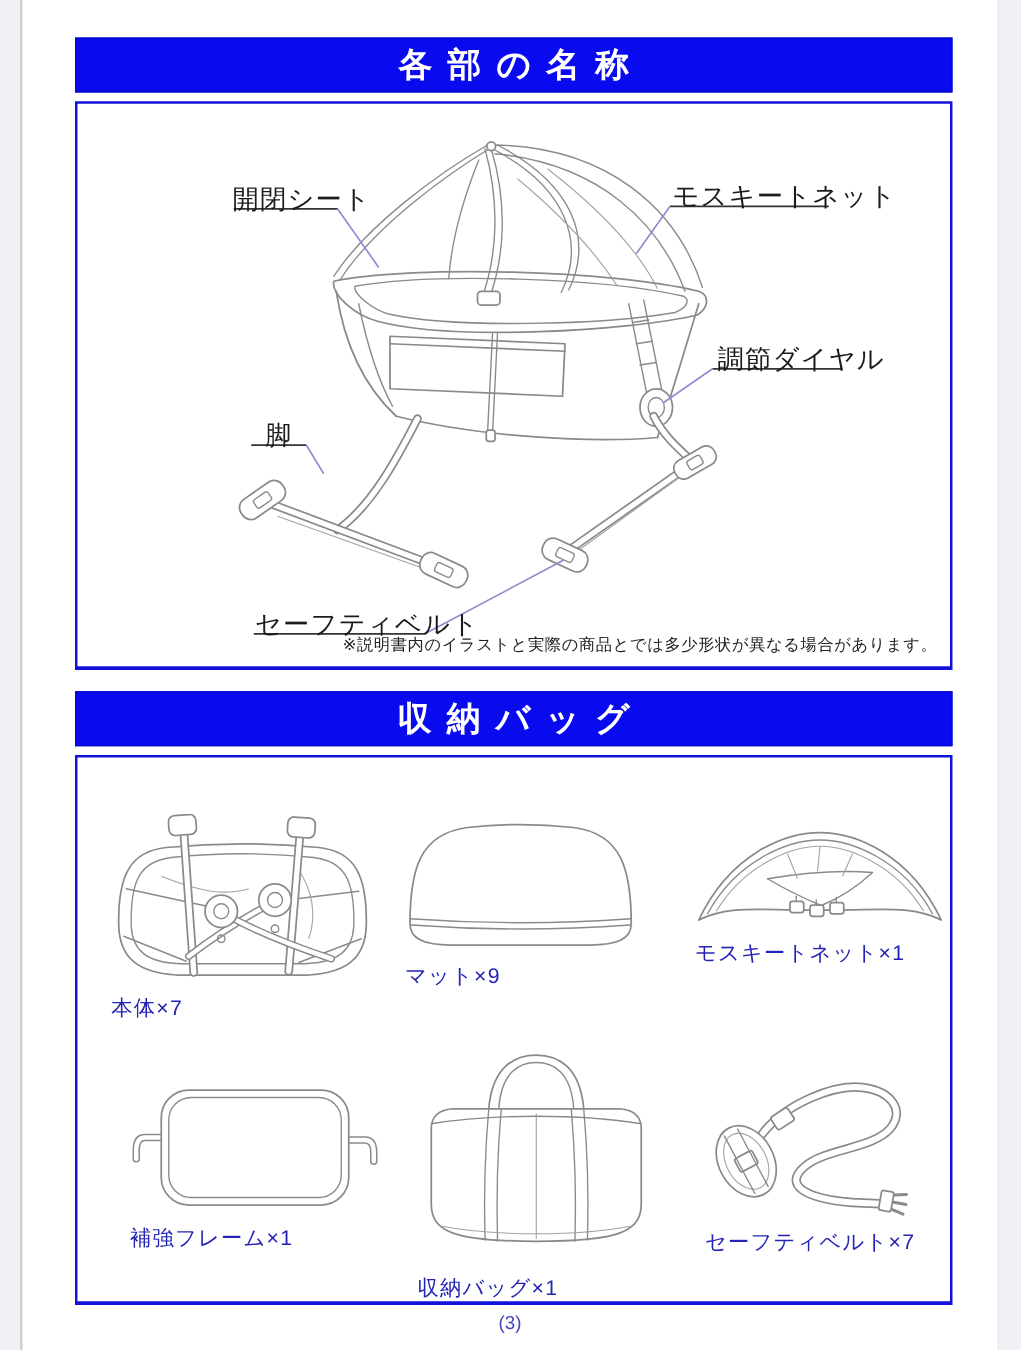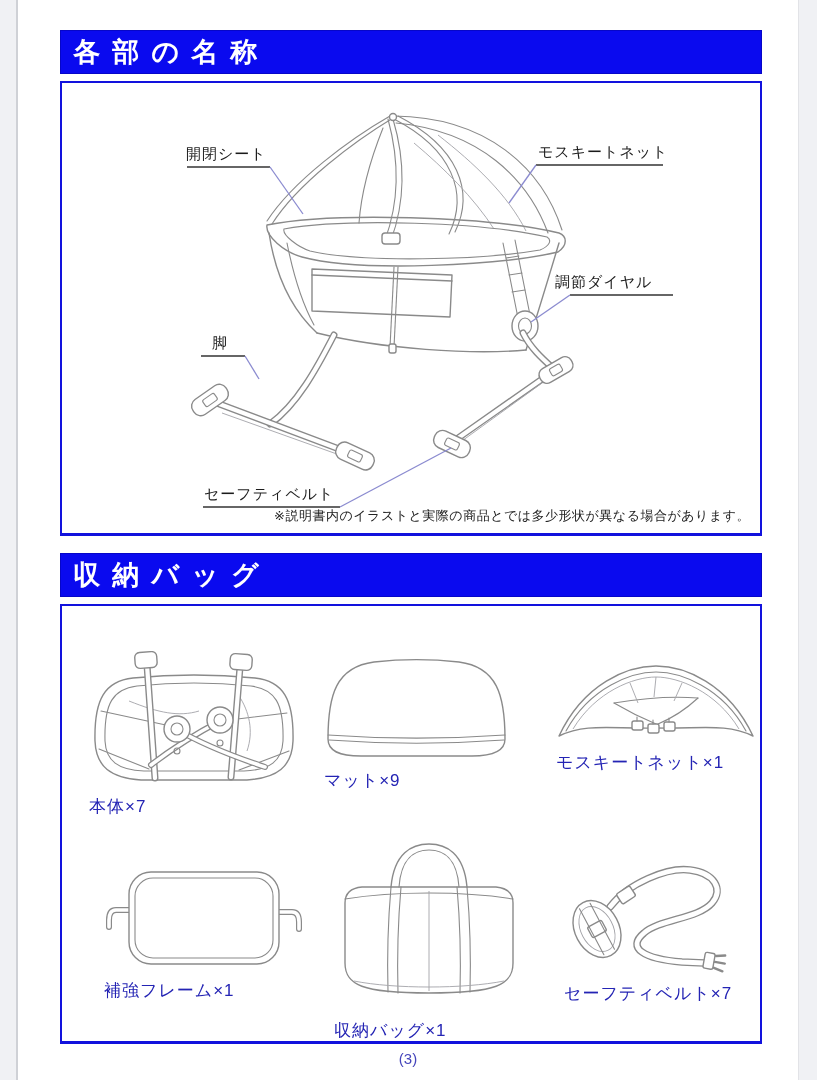--- a/index.html
+++ b/index.html
@@ -1,27 +1,27 @@
 <!DOCTYPE html>
 <html><head>
 <meta charset="utf-8">
 <style>
   html,body{margin:0;padding:0;width:817px;height:1080px;overflow:hidden;
     background:#f0f1f4;font-family:"Liberation Sans","DejaVu Sans",sans-serif;}
   .page{position:absolute;left:16px;top:0;width:780px;height:1080px;background:#ffffff;
     border-left:2px solid #cfd1d6;border-right:1px solid #e2e3e7;}
   .panel{position:absolute;left:42px;width:702px;}
   .panel-header{height:44px;background:#0a0aef;border:1px solid #0606c8;box-sizing:border-box;
-    display:flex;align-items:center;}
+    display:flex;align-items:center;justify-content:center;}
   .panel-header h2{margin:0;color:#ffffff;font-size:27px;font-weight:bold;
     letter-spacing:0.45em;text-indent:0.45em;}
   .panel-body{position:relative;margin-top:7px;border:2px solid #1212dd;border-bottom-width:3px;
     box-sizing:border-box;background:#ffffff;overflow:hidden;}
   .panel-body > svg.diagram{position:absolute;left:0;top:0;}
-  .callout{position:absolute;font-size:15px;color:#1b1b1b;white-space:nowrap;letter-spacing:1px;}
+  .callout{position:absolute;font-size:21px;color:#1b1b1b;white-space:nowrap;letter-spacing:1px;}
   .note{position:absolute;right:10px;bottom:8px;font-size:13px;color:#222;letter-spacing:0.5px;}
   .part{position:absolute;margin:0;display:flex;flex-direction:column;align-items:flex-start;}
   .part figcaption{font-size:17px;color:#2424b4;margin-top:4px;white-space:nowrap;letter-spacing:1px;}
   .pageno{position:absolute;left:0;top:1050px;width:100%;text-align:center;
     font-size:15px;color:#4545bb;}
   
   .ln{stroke:#8a8a8a;stroke-width:1.4;fill:none;stroke-linecap:round;stroke-linejoin:round;}
   .ln2{stroke:#8a8a8a;stroke-width:1.1;fill:none;stroke-linecap:round;}
   .thin{stroke:#a3a3a8;stroke-width:0.9;fill:none;}
   .wfill{fill:#ffffff;stroke:#8a8a8a;stroke-width:1.4;}
@@ -135,21 +135,21 @@
           <path d="M208,84 L241,131"></path>
           <path d="M474,82 L447,120"></path>
           <path d="M508,212 L469,239"></path>
           <path d="M183,273 L197,296"></path>
           <path d="M278,424 L389,365"></path>
         </g>
       </svg>
 
       <div class="callout" style="left:124px;top:62px">開閉シート</div>
       <div class="callout" style="left:476px;top:60px">モスキートネット</div>
-      <div class="callout" style="left:493px;top:190px">調節ダイヤル</div>
+      <div class="callout" style="left:512px;top:190px">調節ダイヤル</div>
       <div class="callout" style="left:150px;top:251px">脚</div>
       <div class="callout" style="left:142px;top:402px">セーフティベルト</div>
 
       <div class="note">※説明書内のイラストと実際の商品とでは多少形状が異なる場合があります。</div>
     </div>
   </section>
 
   <section class="panel" style="top:553px">
     <div class="panel-header">
       <h2>収納バッグ</h2>

